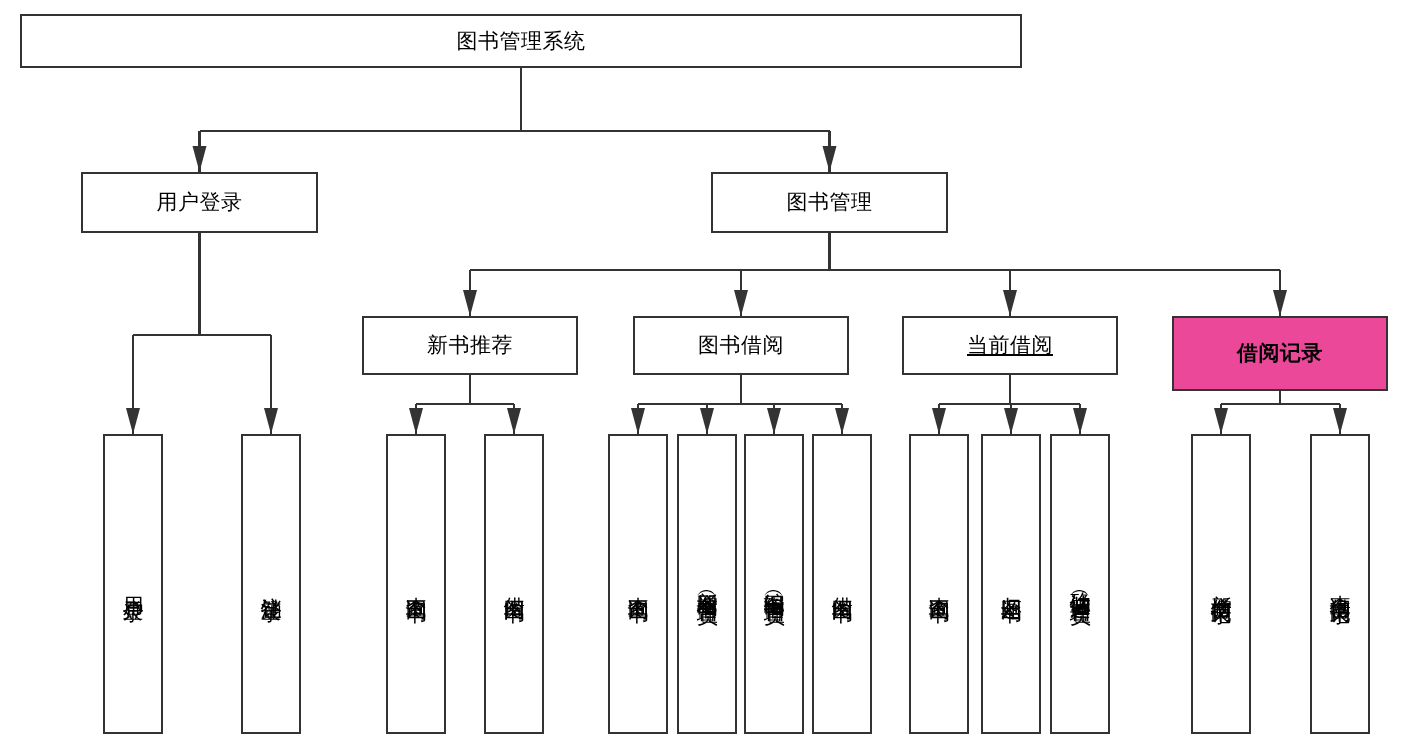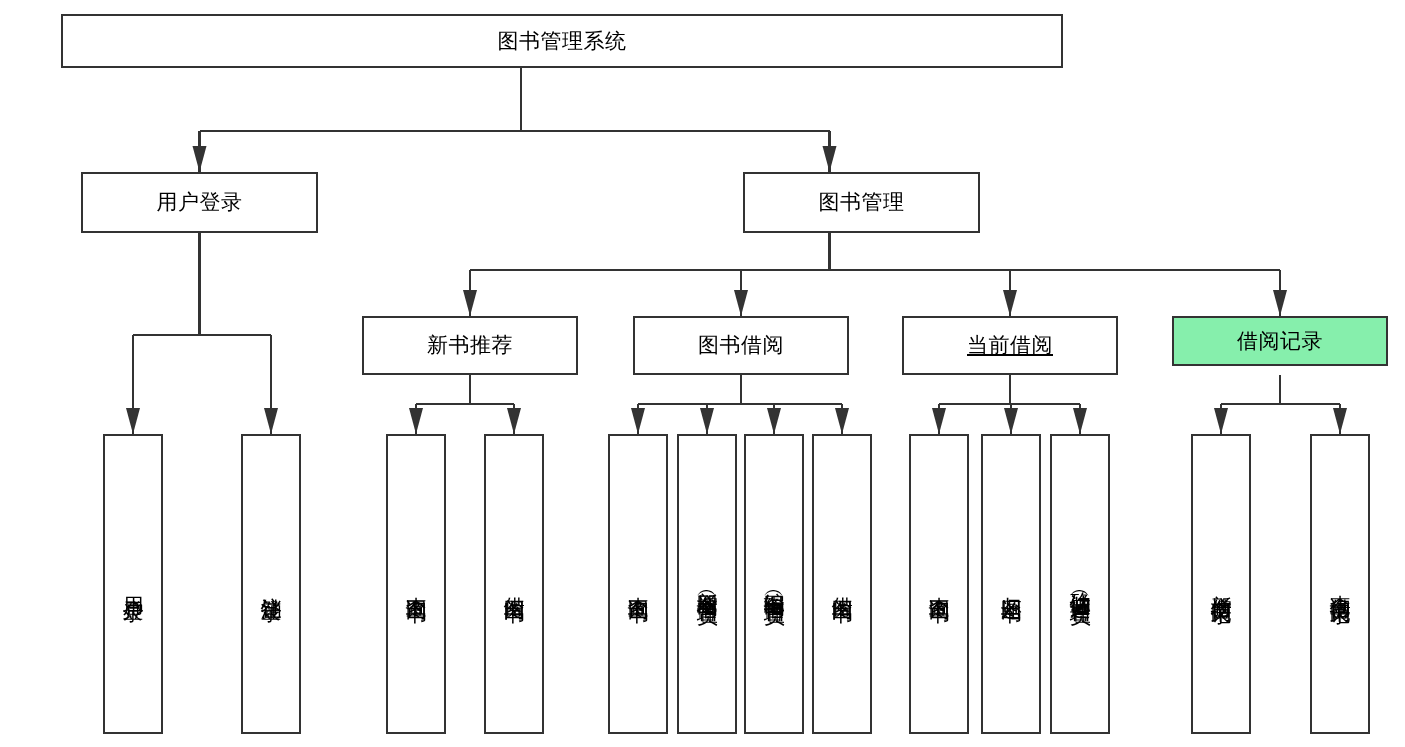--- a/index.html
+++ b/index.html
@@ -119,39 +119,39 @@
       <line x1="1080" y1="404" x2="1080" y2="434" stroke="#333333" stroke-width="2.4" shape-rendering="crispEdges"></line>
       <path d="M1073 408 L1087 408 L1080 434 Z" fill="#333333"></path>
       <line x1="1280" y1="375" x2="1280" y2="404" stroke="#333333" stroke-width="2.4" shape-rendering="crispEdges"></line>
       <line x1="1221" y1="404" x2="1340" y2="404" stroke="#333333" stroke-width="2.4" shape-rendering="crispEdges"></line>
       <line x1="1221" y1="404" x2="1221" y2="434" stroke="#333333" stroke-width="2.4" shape-rendering="crispEdges"></line>
       <path d="M1214 408 L1228 408 L1221 434 Z" fill="#333333"></path>
       <line x1="1340" y1="404" x2="1340" y2="434" stroke="#333333" stroke-width="2.4" shape-rendering="crispEdges"></line>
       <path d="M1333 408 L1347 408 L1340 434 Z" fill="#333333"></path>
     </svg>
   <div id="nodes-layer">
-      <div class="node horiz" style="left: 20px; top: 14px; width: 1002px; height: 54px; border-color: rgb(51, 51, 51); background: rgb(255, 255, 255); margin-left: 41px;">
+      <div class="node horiz" style="left: 20px; top: 14px; width: 1002px; height: 54px; border-color: rgb(51, 51, 51); background: rgb(255, 255, 255);">
         <span class="label">图书管理系统</span>
       </div>
       <div class="node horiz" style="left: 81px; top: 172px; width: 237px; height: 61px; border-color: rgb(51, 51, 51); background: rgb(255, 255, 255);">
         <span class="label">用户登录</span>
       </div>
-      <div class="node horiz" style="left: 711px; top: 172px; width: 237px; height: 61px; border-color: rgb(51, 51, 51); background: rgb(255, 255, 255); margin-left: 32px;">
+      <div class="node horiz" style="left: 711px; top: 172px; width: 237px; height: 61px; border-color: rgb(51, 51, 51); background: rgb(255, 255, 255);">
         <span class="label">图书管理</span>
       </div>
       <div class="node horiz" style="left: 362px; top: 316px; width: 216px; height: 59px; border-color: rgb(51, 51, 51); background: rgb(255, 255, 255);">
         <span class="label">新书推荐</span>
       </div>
       <div class="node horiz" style="left: 633px; top: 316px; width: 216px; height: 59px; border-color: rgb(51, 51, 51); background: rgb(255, 255, 255);">
         <span class="label">图书借阅</span>
       </div>
       <div class="node horiz" style="left: 902px; top: 316px; width: 216px; height: 59px; border-color: rgb(51, 51, 51); background: rgb(255, 255, 255); text-decoration: underline;">
         <span class="label">当前借阅</span>
       </div>
-      <div class="node horiz" style="left: 1172px; top: 316px; width: 216px; height: 50px; border-color: rgb(51, 51, 51); background: #86efac;">
+      <div class="node horiz" style="left: 1172px; top: 316px; width: 216px; height: 75px; border-color: rgb(51, 51, 51); background: #ec4899; font-weight: bold;">
         <span class="label">借阅记录</span>
       </div>
       <div class="node vert" style="left: 103px; top: 434px; width: 60px; height: 300px; border-color: rgb(51, 51, 51); background: rgb(255, 255, 255);">
         <span class="label">用户登录</span>
       </div>
       <div class="node vert" style="left: 241px; top: 434px; width: 60px; height: 300px; border-color: rgb(51, 51, 51); background: rgb(255, 255, 255);">
         <span class="label">注销登录</span>
       </div>
       <div class="node vert" style="left: 386px; top: 434px; width: 60px; height: 300px; border-color: rgb(51, 51, 51); background: rgb(255, 255, 255);">
         <span class="label">查询图书</span>

